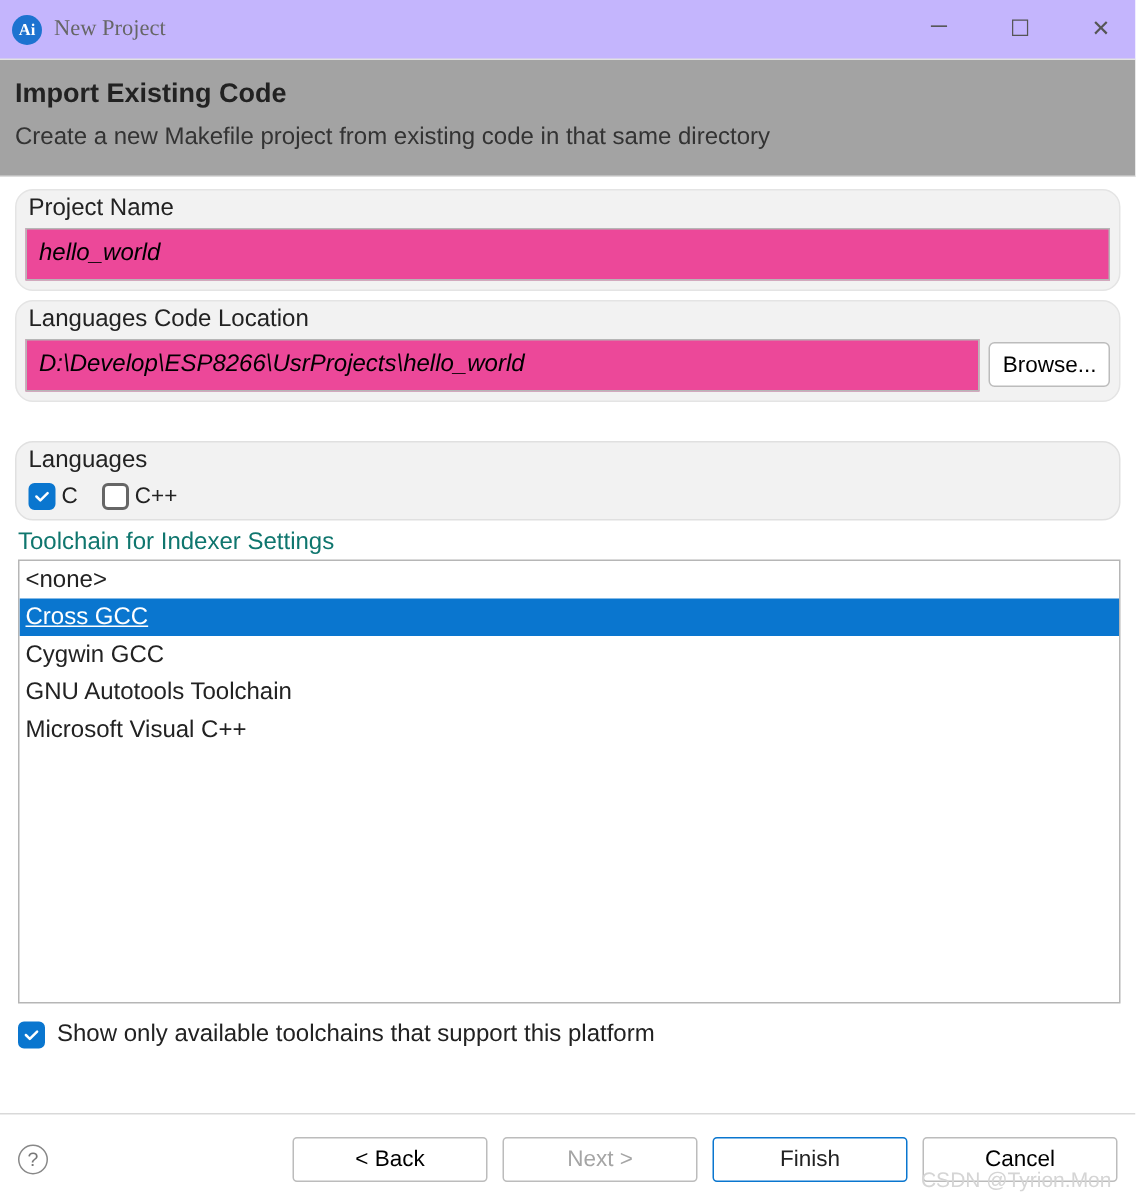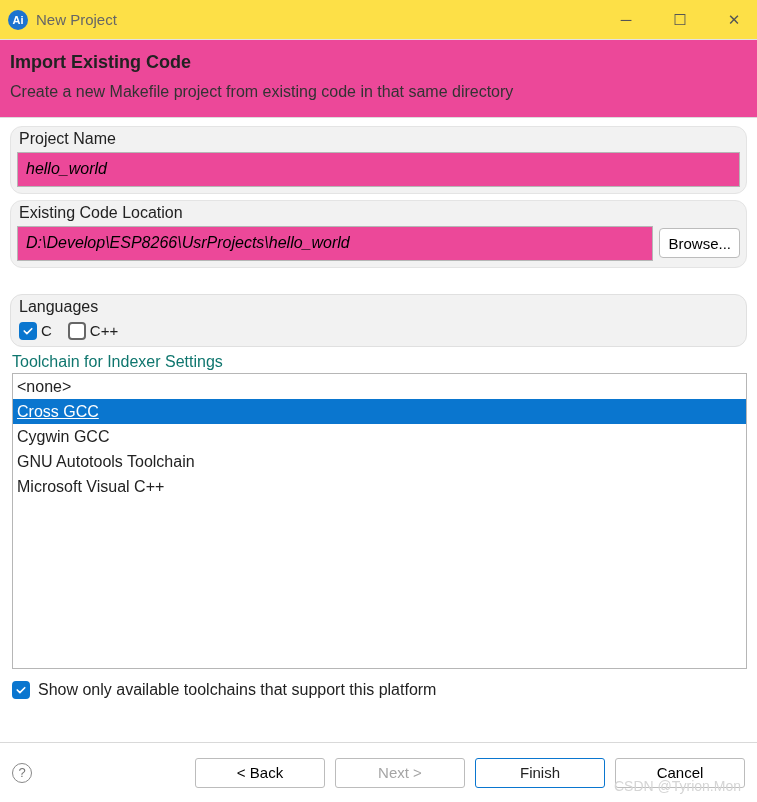--- a/index.html
+++ b/index.html
@@ -8,25 +8,26 @@
     font-size: 15px;
     background: #fff;
     width: 757px;
     height: 802px;
     overflow: hidden;
     color: #222;
     position: relative;
   }
   .titlebar {
     height: 40px;
-    background: #fde047;
+    background: #c4b5fd;
     border-bottom: 1px solid #e2e2e2;
     display: flex;
     align-items: center;
     padding: 0 8px;
+    font-family: Liberation Serif, serif;
   }
   .app-icon {
     width: 20px; height: 20px;
     border-radius: 50%;
     background: #1d73d0;
     color: #fff;
     font-size: 11px;
     font-weight: bold;
     display: flex;
     align-items: center;
@@ -40,21 +41,21 @@
     gap: 24px;
   }
   .window-controls span {
     width: 30px;
     text-align: center;
     color: #555;
     font-size: 15px;
   }
 
   .header {
-    background: #ec4899;
+    background: #a3a3a3;
     padding: 12px 10px 14px 10px;
     border-bottom: 1px solid #dcdcdc;
   }
   .header h1 { font-size: 18px; font-weight: 700; margin-bottom: 8px; }
   .header p { font-size: 16px; color: #333; line-height: 1.35; max-width: 560px; }
 
   .panel {
     padding: 8px 10px 10px 10px;
     display: flex;
     flex-direction: column;
@@ -197,21 +198,21 @@
 </div>
 
 <div class="panel">
 
   <div class="field-group">
     <div class="field-label">Project Name</div>
     <input class="text-input" type="text" value="hello_world" style="">
   </div>
 
   <div class="field-group">
-    <div class="field-label">Existing Code Location</div>
+    <div class="field-label">Languages Code Location</div>
     <div class="row">
       <input class="text-input" type="text" value="D:\Develop\ESP8266\UsrProjects\hello_world" style="">
       <button class="btn-browse">Browse...</button>
     </div>
   </div>
 
   <div class="field-group languages">
     <div class="field-label">Languages</div>
     <div class="checkbox-row" id="lang-row">
         <span class="pair">

